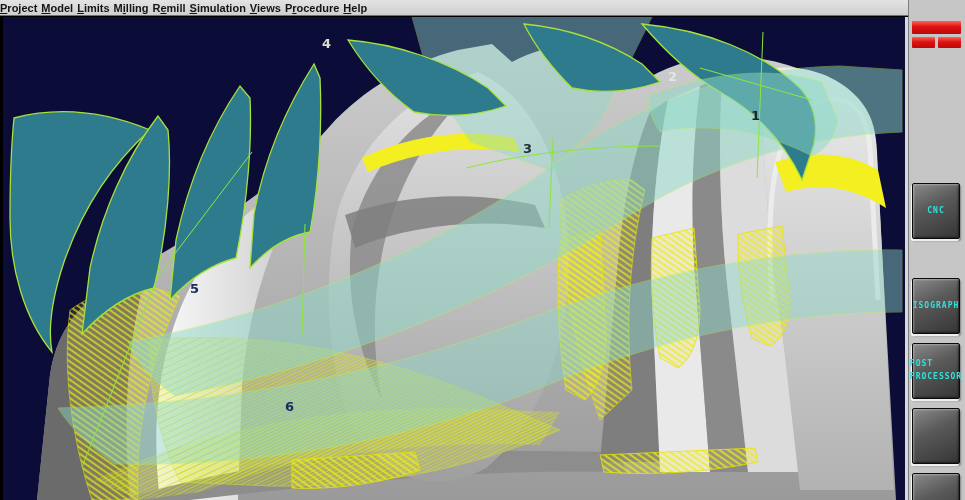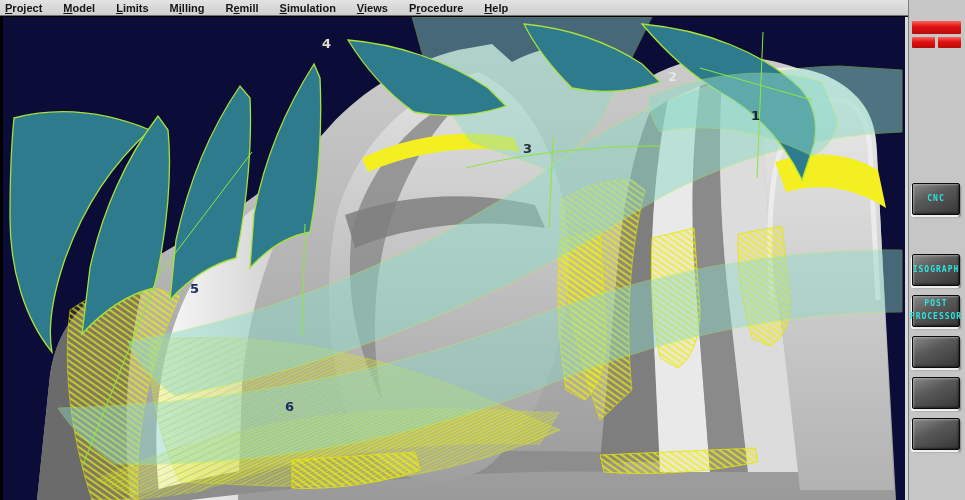--- a/index.html
+++ b/index.html
@@ -2,44 +2,44 @@
 <html><head>
 <meta charset="utf-8">
 <style>
   html,body{margin:0;padding:0;background:#000;}
   #app{position:relative;width:965px;height:500px;overflow:hidden;background:#000;
        font-family:"Liberation Sans", sans-serif;}
   
   #menubar{position:absolute;left:0;top:0;width:965px;height:16px;
            background:linear-gradient(#e3e3e3,#cfcfcf);
            border-bottom:1px solid #6f6f6f;
-           display:flex;align-items:center;gap:21px;padding-left:5px;box-sizing:border-box;}
+           display:flex;align-items:center;gap:4px;box-sizing:border-box;}
   .menu-item{font-size:11px;font-weight:bold;color:#141414;cursor:default;white-space:nowrap;}
   .menu-item u{text-decoration:underline;text-underline-offset:1px;}
   
   #viewport{position:absolute;left:3px;top:17px;width:902px;height:483px;
             background:#0c0c38;border-right:3px solid #d9d9d9;box-sizing:content-box;}
   #viewport svg{display:block;width:100%;height:100%;}
   .vp-label{font-family:"DejaVu Sans", sans-serif;font-weight:bold;font-size:13px;}
   
   #sidebar{position:absolute;right:0;top:0;width:57px;height:500px;background:#c6c6c6;
            border-left:1px solid #7e7e7e;box-sizing:border-box;}
   #logo{margin:21px 4px 0 3px;}
   .logo-bar{height:13px;background:linear-gradient(#ff6058,#e01010 45%,#b80b0b);border-radius:1px;}
   .logo-row{display:flex;gap:3px;margin-top:3px;}
   .logo-row .logo-bar{height:11px;flex:1;}
   #btn-stack{position:absolute;left:0;top:183px;width:57px;}
-  .side-btn{width:48px;height:32px;margin:0 4px 9px 3px;box-sizing:border-box;
+  .side-btn{width:48px;height:56px;margin:0 4px 9px 3px;box-sizing:border-box;
             background:linear-gradient(155deg,#8a8a8a 0%,#5a5a5a 40%,#353535 100%);
             border:1px solid #0b0b0b;border-radius:2px;
             box-shadow:inset 1px 1px 2px rgba(255,255,255,.35),
                        inset -1px -1px 2px rgba(0,0,0,.55),
                        -1px 2px 0 rgba(255,255,255,.85),
                        1px 2px 2px rgba(0,0,0,.35);
-            display:flex;align-items:center;justify-content:center;text-align:center;
+            display:flex;align-items:center;justify-content:center;text-align:left;
             color:#2ee3de;font-size:8px;font-weight:bold;letter-spacing:1px;line-height:1.6;
             font-family:"DejaVu Sans Mono", monospace;cursor:pointer;}
 </style>
 </head>
 <body>
 
 <div id="app">
 
   <div id="menubar">
       <span class="menu-item"><u>P</u><span>r</span><span>o</span><span>j</span><span>e</span><span>c</span><span>t</span></span>

